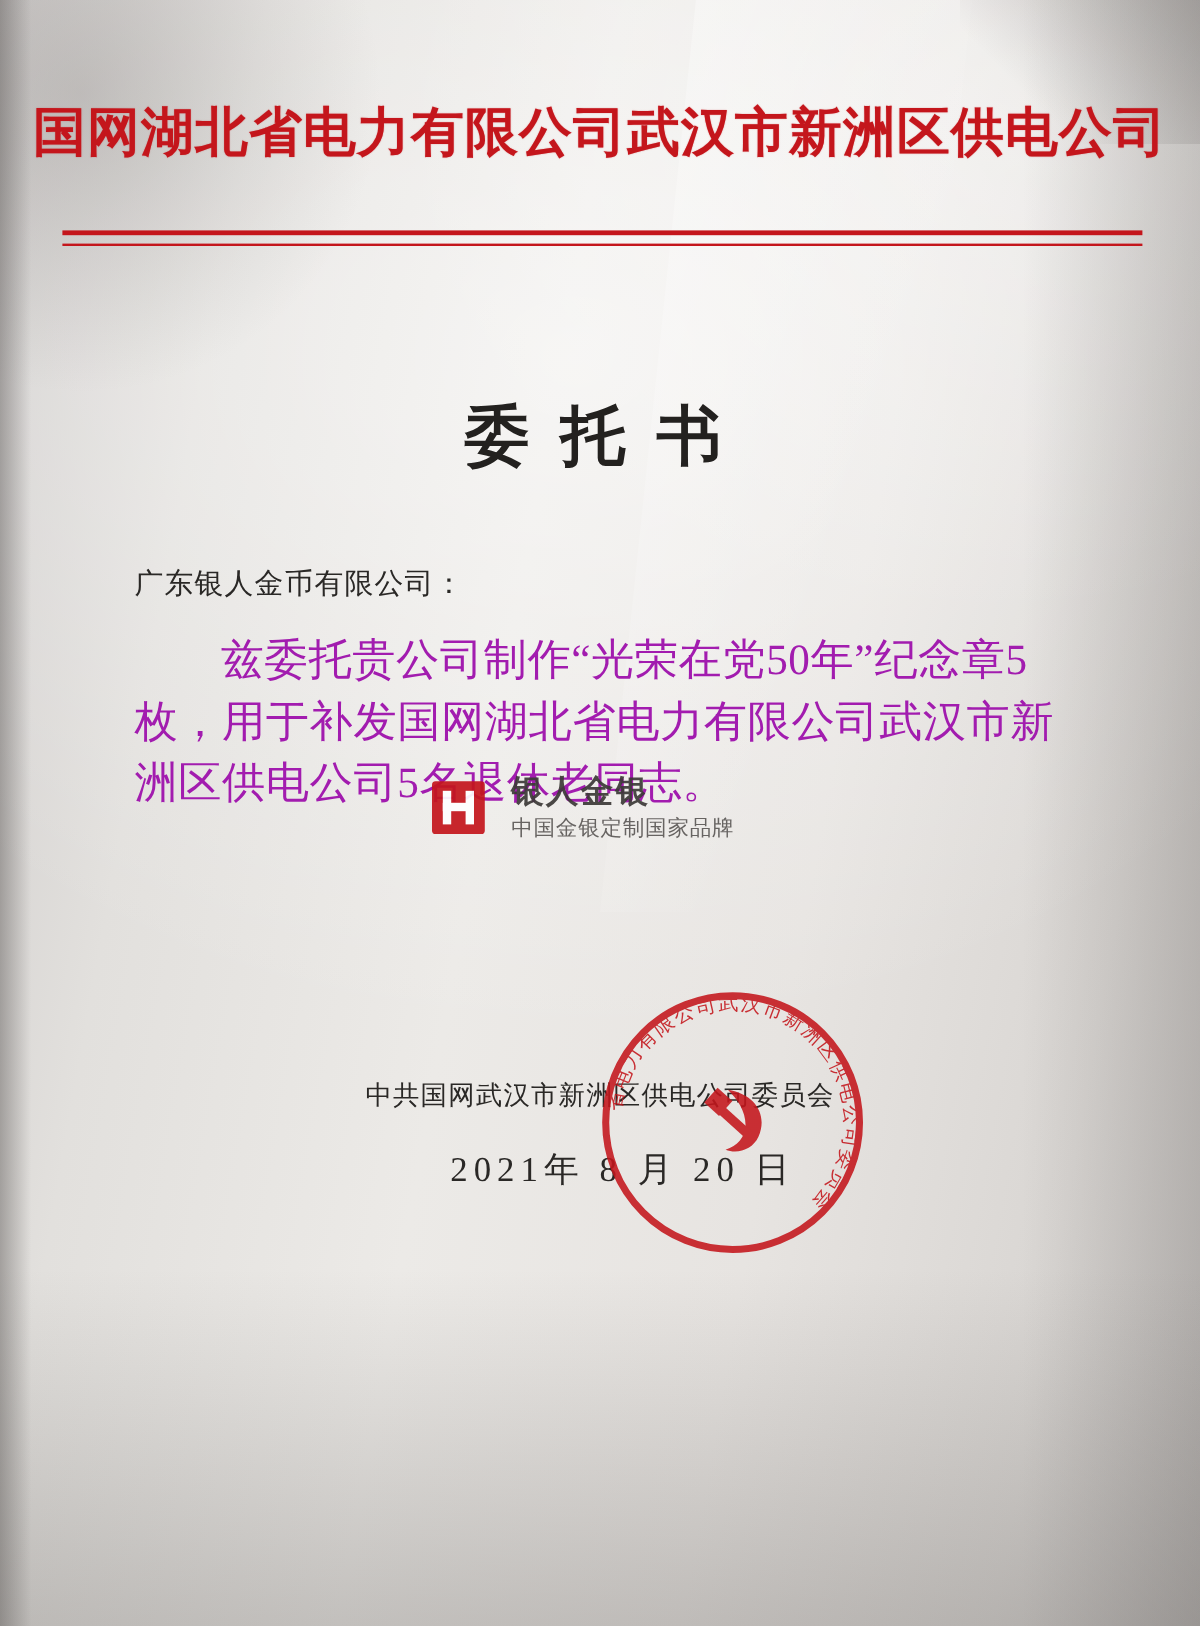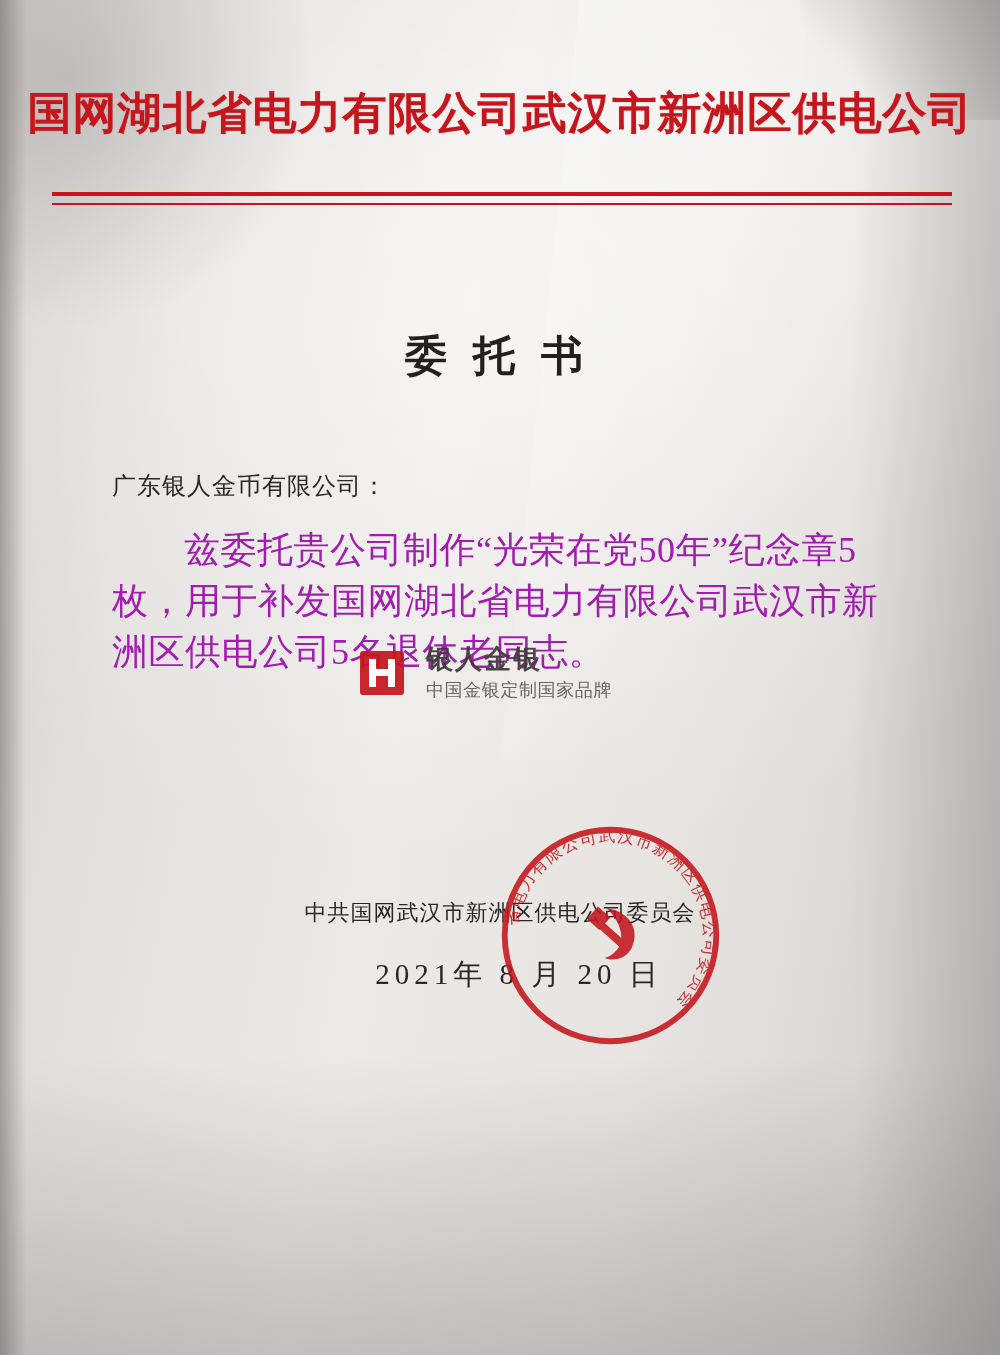--- a/index.html
+++ b/index.html
@@ -63,21 +63,21 @@
 
   
   .letterhead {
     position: absolute;
     left: 0; right: 0;
     top: 88px;
     text-align: center;
   }
   .letterhead-title {
     color: #c4161c;
-    font-family: Liberation Serif, serif;
+    font-family: Liberation Mono, monospace;
     font-weight: bold;
     font-size: 44px;
     letter-spacing: 1px;
     line-height: 1.2;
     text-shadow: 0 0 1px rgba(196,22,28,0.55);
     white-space: nowrap;
   }
   .rule-thick {
     position: absolute;
     left: 52px; right: 48px;
@@ -92,21 +92,21 @@
     height: 2px;
     background: #c4161c;
   }
 
   
   .doc-title {
     position: absolute;
     left: 0; right: 12px;
     top: 328px;
     text-align: center;
-    font-size: 42px;
+    font-size: 54px;
     font-weight: bold;
     color: #23211f;
     letter-spacing: 26px;
     text-indent: 26px;
   }
 
   
   .salutation {
     position: absolute;
     left: 112px;

